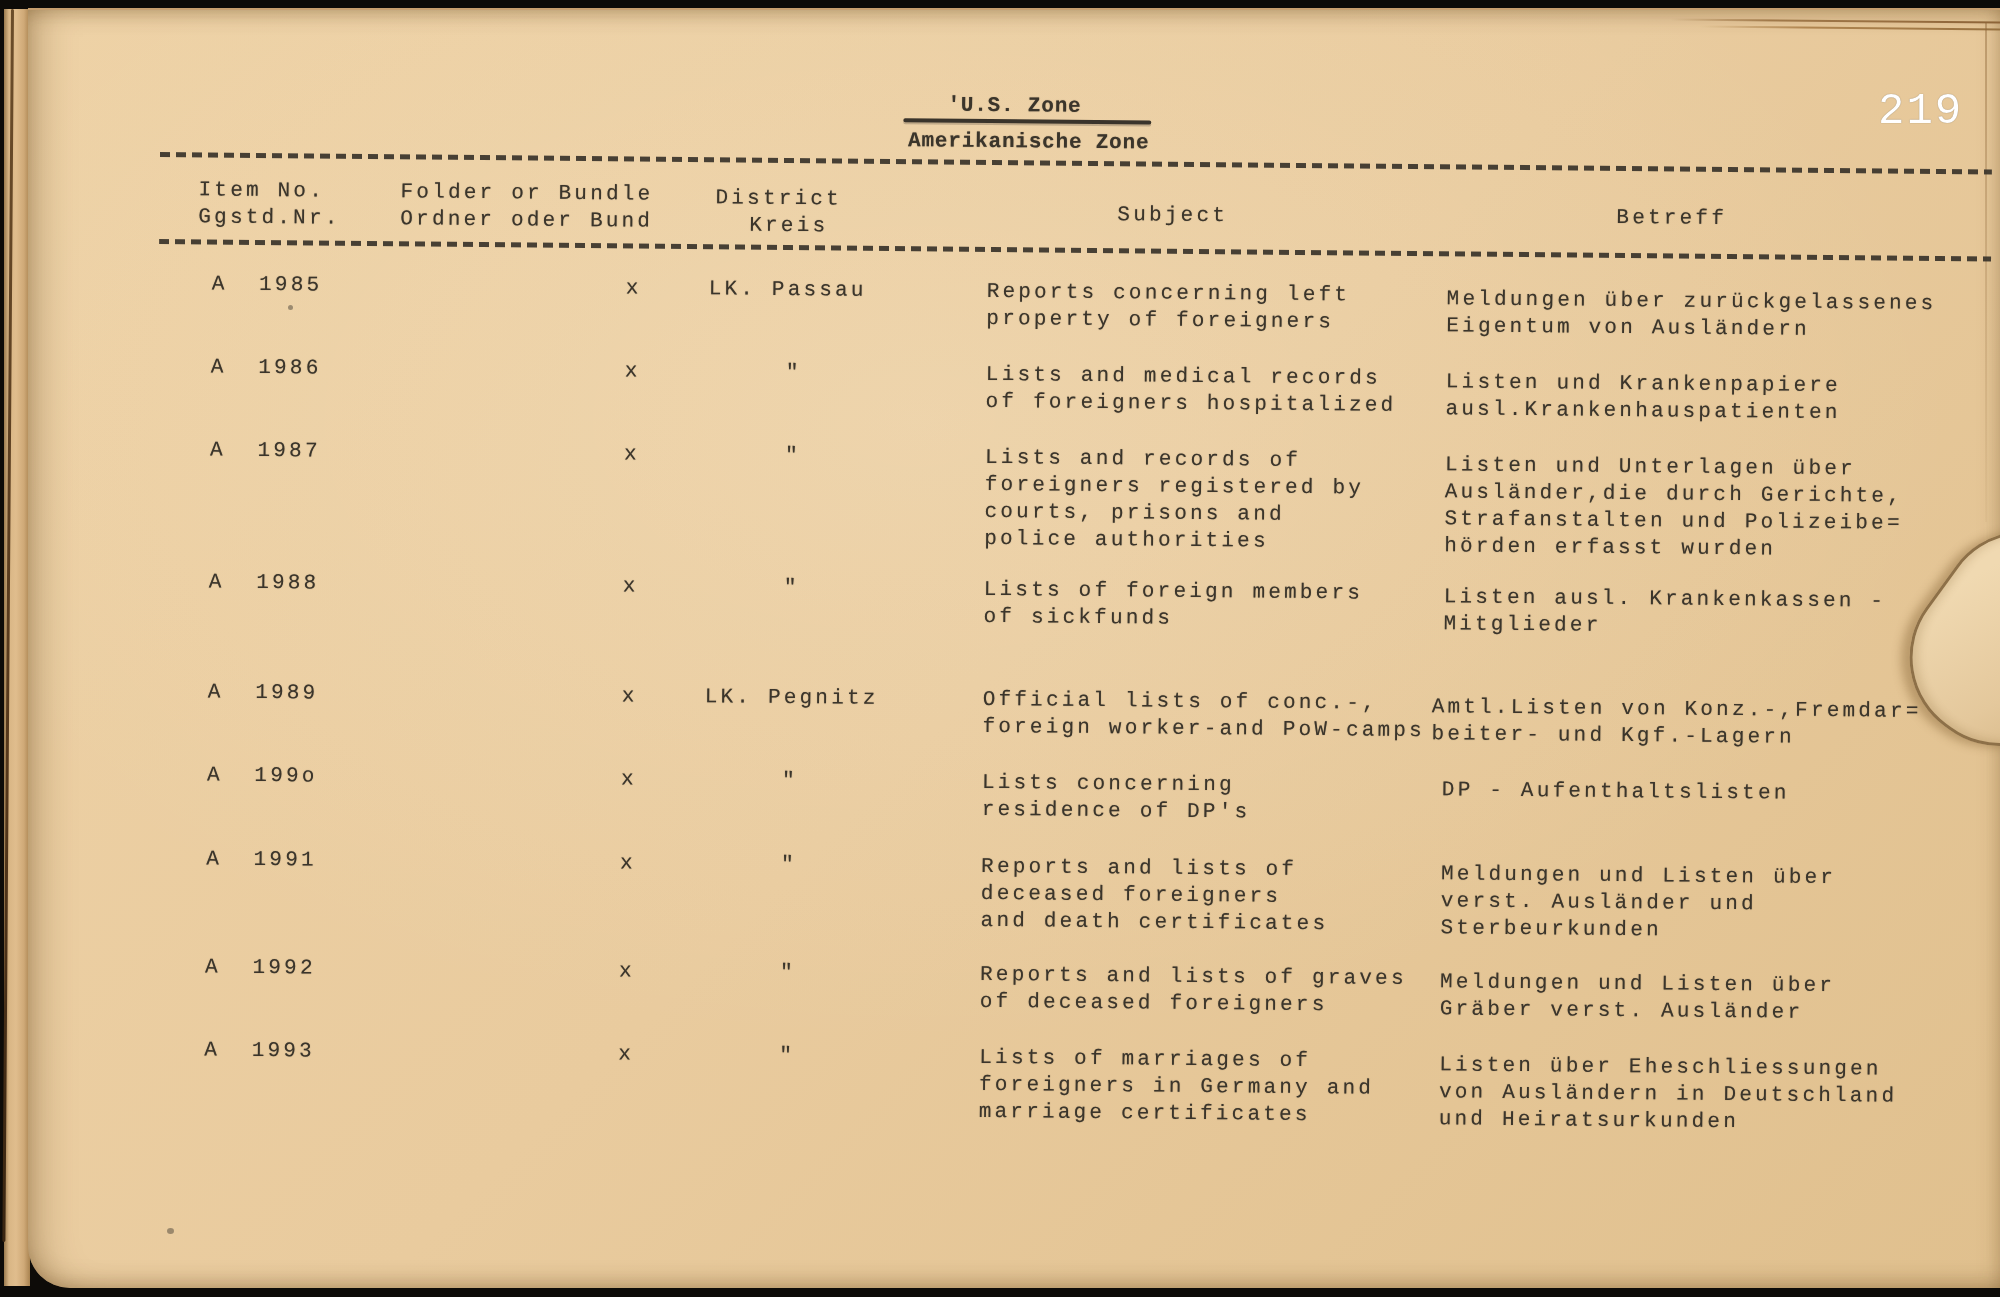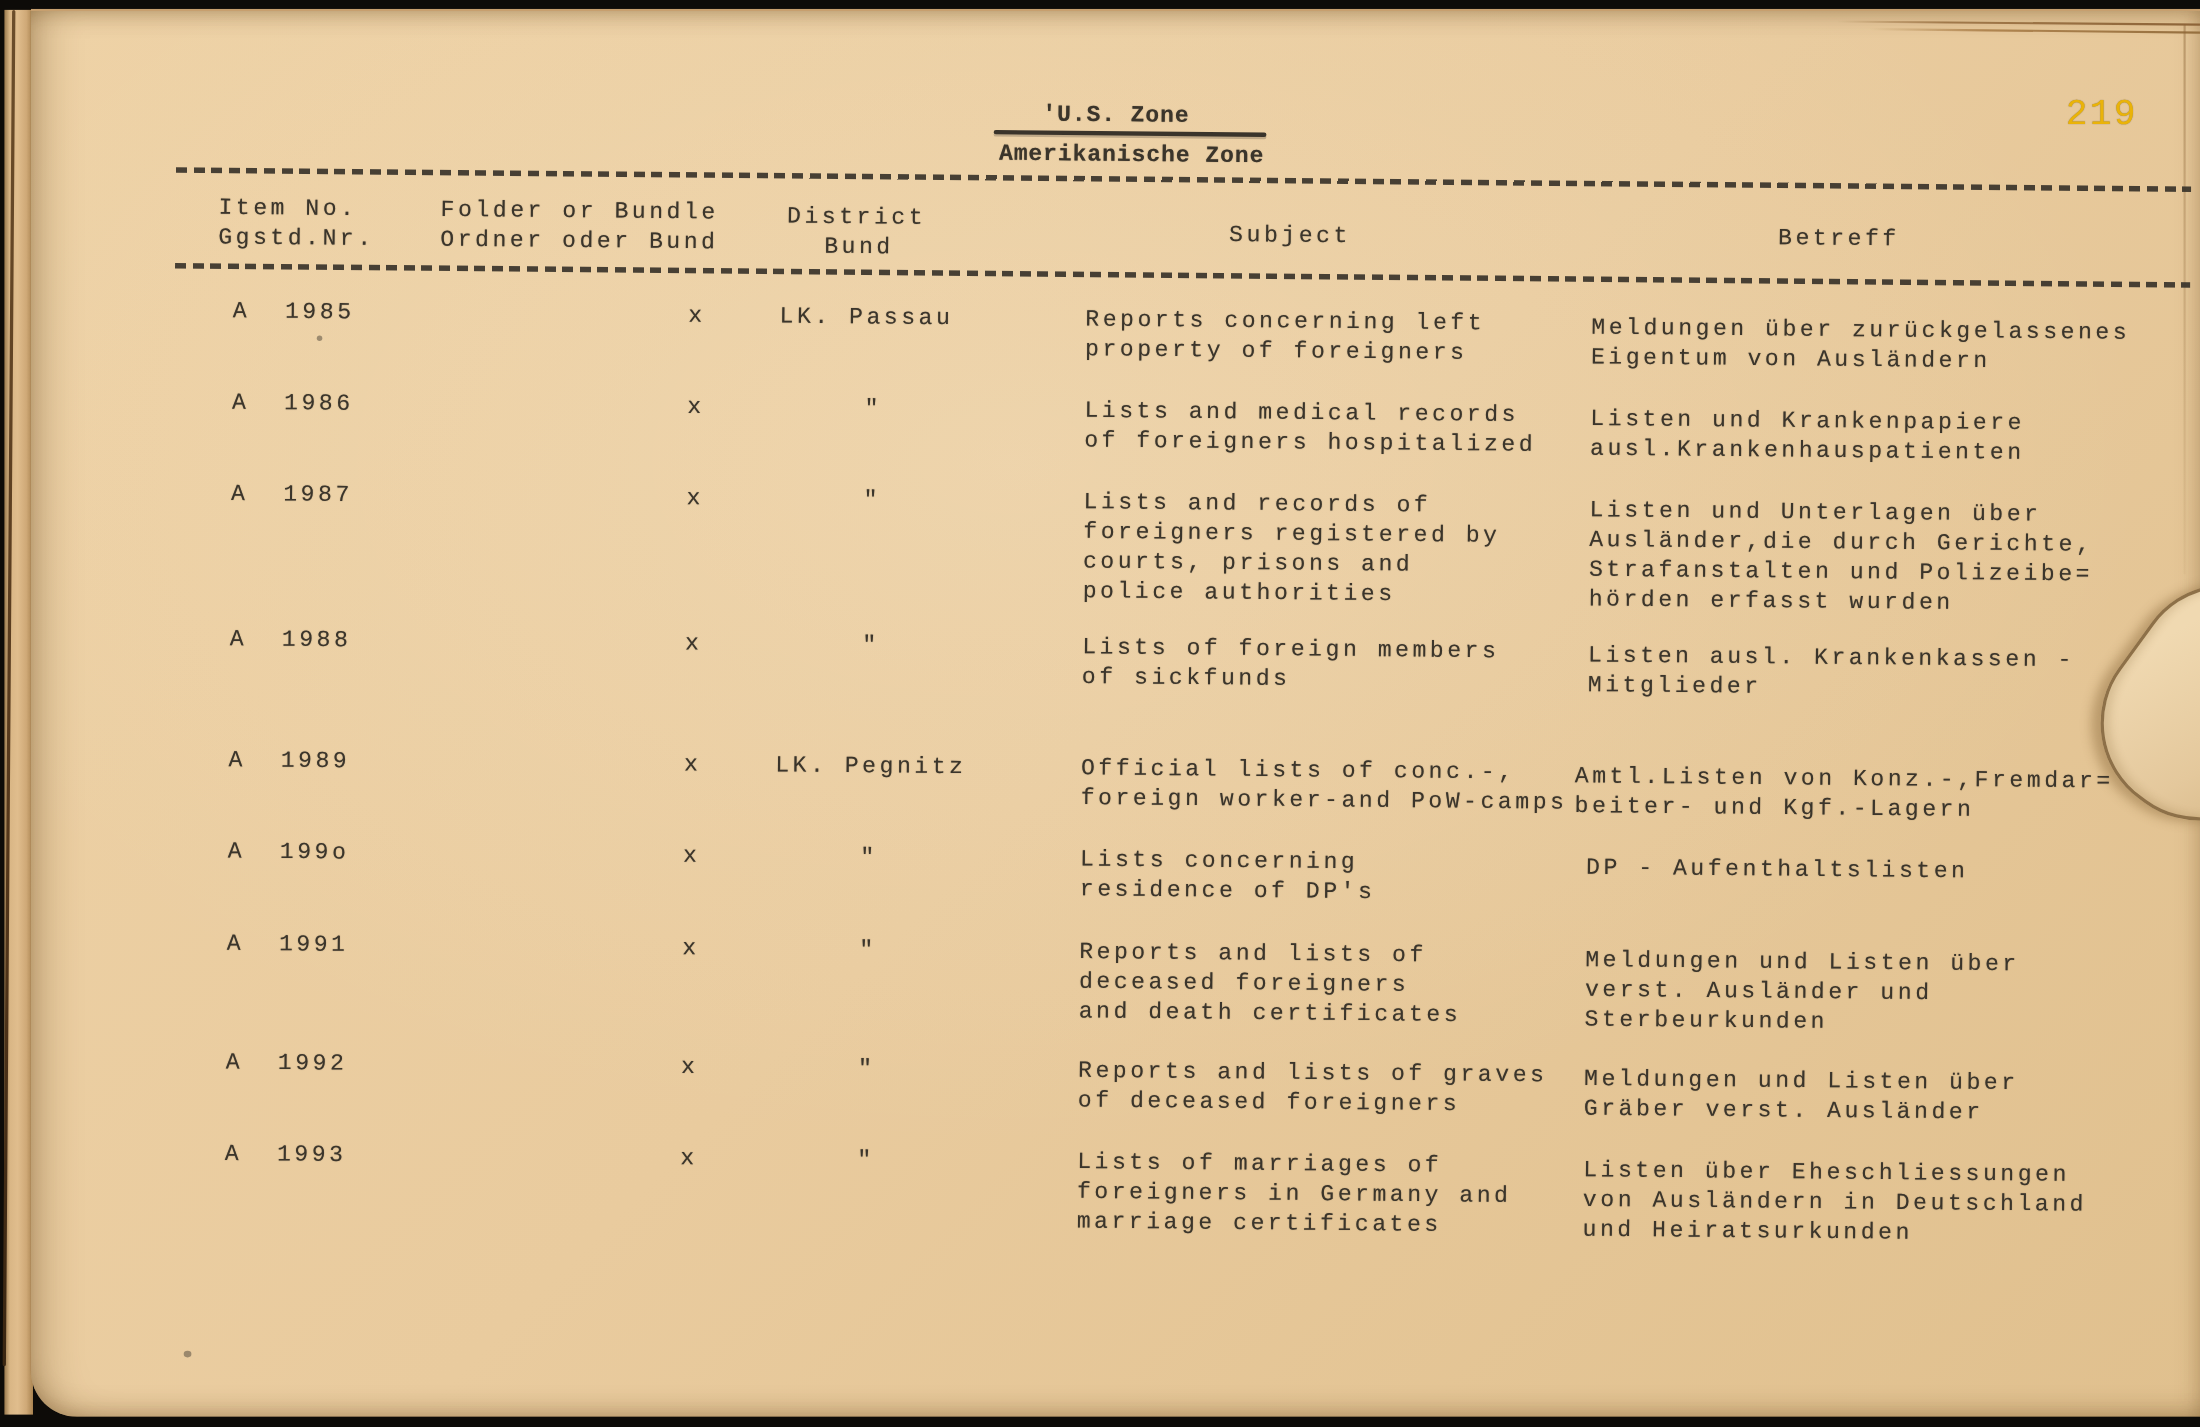--- a/index.html
+++ b/index.html
@@ -81,21 +81,21 @@
     position:absolute;height:4px;background:#3a342b;border-radius:2px;
     box-shadow:0 2px 0 rgba(58,52,43,0.25);
   }
   .dash-line{
     position:absolute;height:5px;
     background:repeating-linear-gradient(90deg,#39332a 0 10px,rgba(0,0,0,0) 10px 16px);
     opacity:0.92;
   }
   .page-number{
     position:absolute;left:1878px;top:86px;
-    font-size:33px;letter-spacing:2px;color:#eab308;
+    font-size:44px;letter-spacing:2px;color:#ffffff;
     text-shadow:0 0 1px rgba(62,56,46,0.6);
     z-index:8;white-space:pre;
   }
   .row{position:absolute;left:0;width:2000px;}
   .cell{position:absolute;top:0;font-size:21px;line-height:27px;letter-spacing:3.2px;white-space:pre;text-shadow:0 0 1px rgba(59,53,43,0.5);}
   .c-item{left:213px;}
   .c-folder{left:627px;}
   .c-district{left:710px;}
   .c-ditto{left:788px;}
   .c-subject{left:988px;}
@@ -124,21 +124,21 @@
   <div class="tline title-line" style="left:908px;top:120px;">Amerikanische Zone</div>
 
   <div class="dash-line" style="left:160px;top:152px;width:1832px;"></div>
   <div class="dash-line" style="left:160px;top:239px;width:1832px;"></div>
 
   <div class="tline hdr" style="left:199px;top:176px;">Item No.</div>
   <div class="tline hdr" style="left:199px;top:203px;">Ggstd.Nr.</div>
   <div class="tline hdr" style="left:401px;top:176px;">Folder or Bundle</div>
   <div class="tline hdr" style="left:401px;top:203px;">Ordner oder Bund</div>
   <div class="tline hdr" style="left:716px;top:179px;">District</div>
-  <div class="tline hdr" style="left:750px;top:206px;">Bund</div>
+  <div class="tline hdr" style="left:750px;top:206px;">Kreis</div>
   <div class="tline hdr" style="left:1118px;top:192px;">Subject</div>
   <div class="tline hdr" style="left:1617px;top:190px;">Betreff</div>
 
   <div class="row" style="top:270px;">
     <div class="cell c-item">A  1985</div>
     <div class="cell c-folder">x</div>
     <div class="cell c-district">LK. Passau</div>
     <div class="cell c-subject">Reports concerning left
 property of foreigners</div>
     <div class="cell c-betreff">Meldungen über zurückgelassenes

